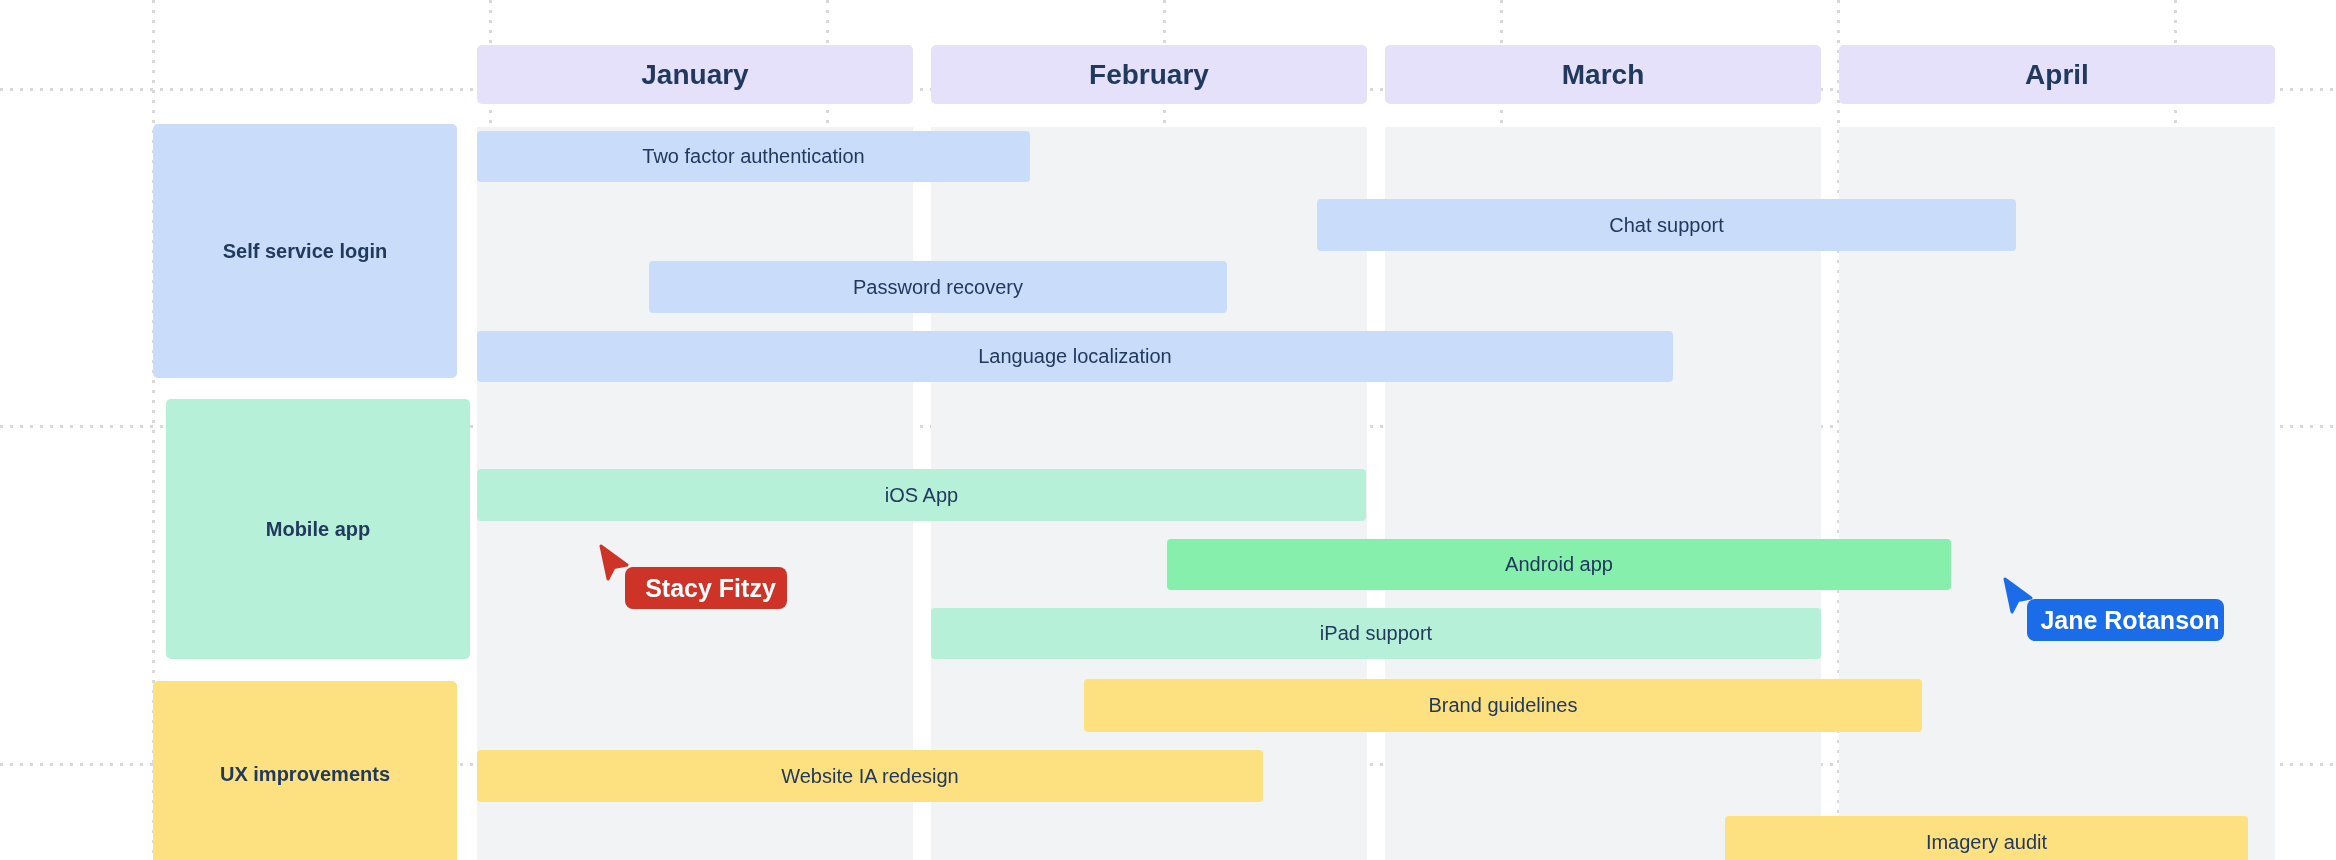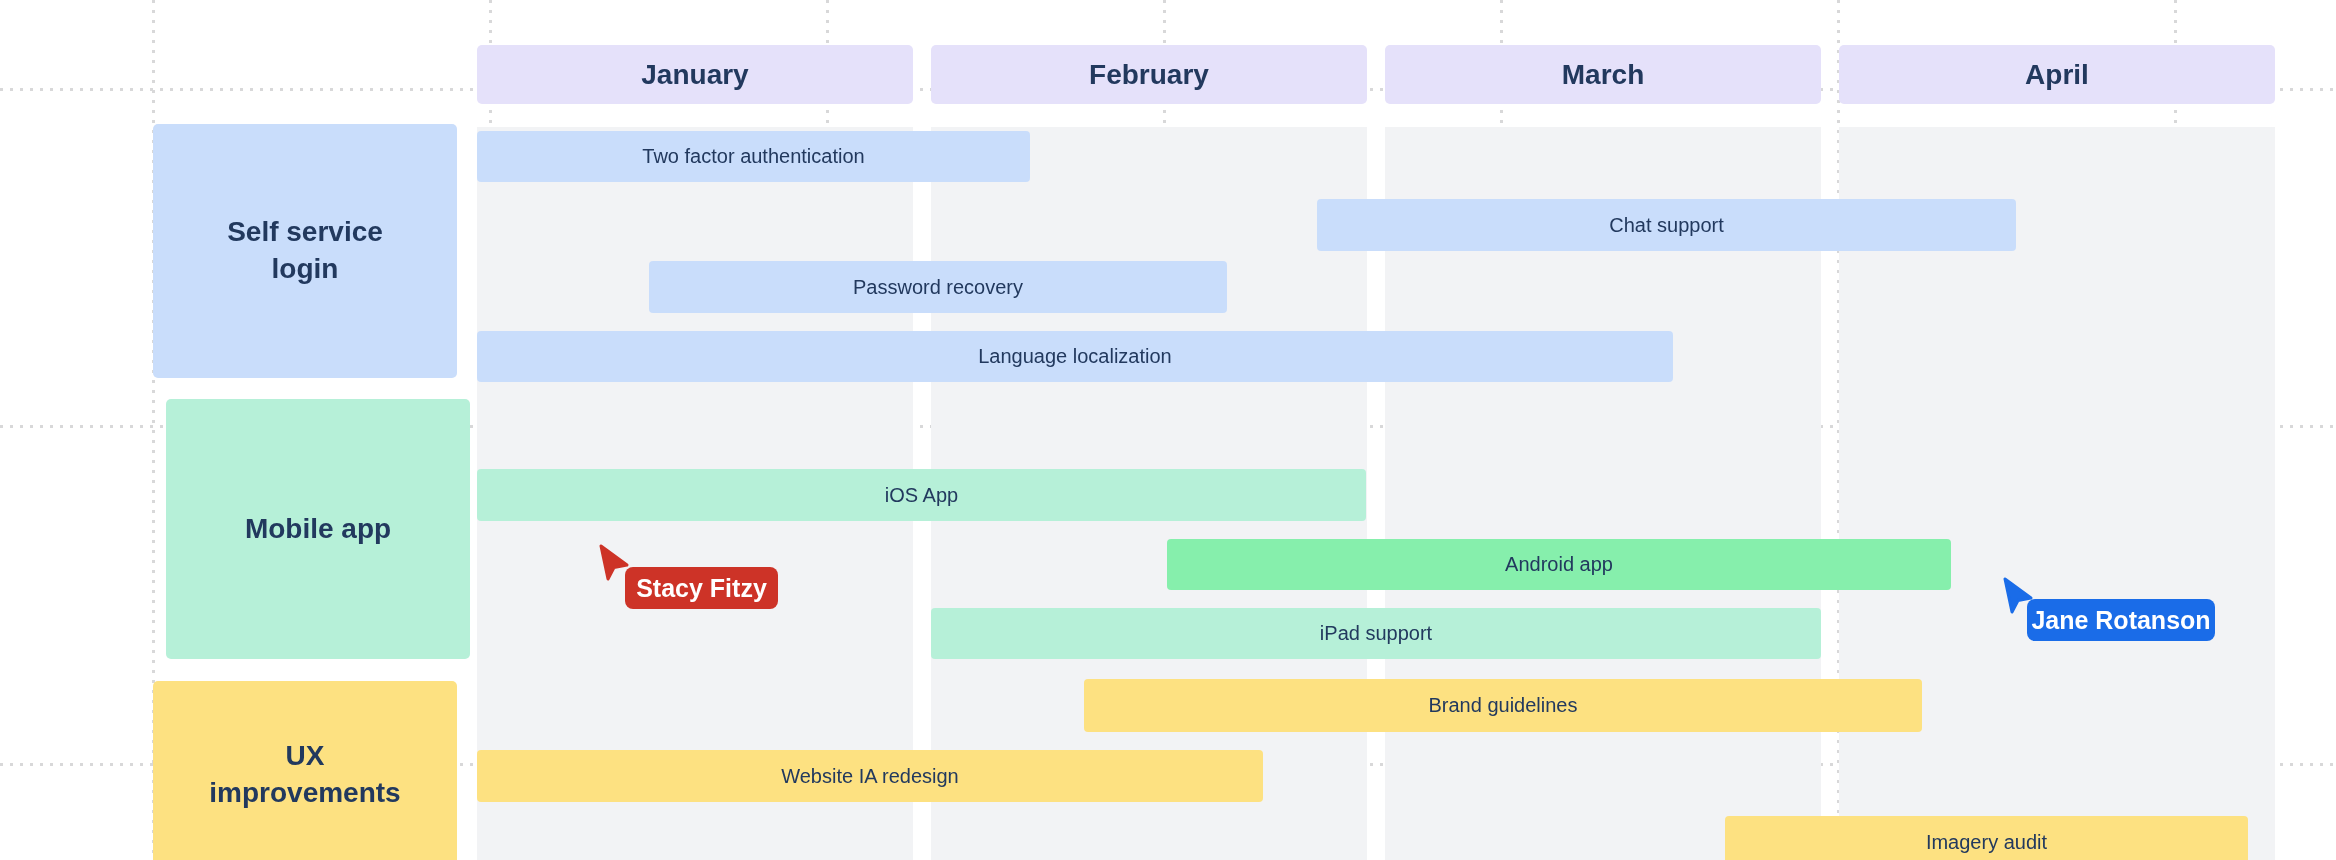--- a/index.html
+++ b/index.html
@@ -11,31 +11,31 @@
     background-image:repeating-linear-gradient(180deg,#d8d8d9 0 3px,transparent 3px 10px);}
   .grid-h{position:absolute;left:0;width:100%;height:3px;
     background-image:repeating-linear-gradient(90deg,#d8d8d9 0 3px,transparent 3px 10px);}
   .col-bg{position:absolute;background:#f2f3f5;}
   .month-header{
     position:absolute;display:flex;align-items:center;justify-content:center;
     background:#e5e1fa;border-radius:5px;font-weight:700;font-size:28px;color:#22395e;
   }
   .group-box{
     position:absolute;display:flex;align-items:center;justify-content:center;text-align:center;
-    border-radius:5px;font-weight:700;font-size:28px;line-height:1.32;color:#22395e;padding:0 40px;
+    border-radius:5px;font-weight:700;font-size:20px;line-height:1.32;color:#22395e;padding:0 40px;
     box-sizing:border-box;
   }
   .task-bar{
     position:absolute;display:flex;align-items:center;justify-content:center;
     border-radius:4px;font-size:20px;color:#22395e;white-space:nowrap;
   }
   .cursor-wrap{position:absolute;width:44px;height:44px;}
   .cursor-tag{
     position:absolute;display:flex;align-items:center;justify-content:center;
-    border-radius:8px;color:#ffffff;font-weight:700;font-size:25px;white-space:nowrap;
+    border-radius:8px;color:#ffffff;font-weight:700;font-size:25px;white-space:nowrap;padding-left:9px;
   }
 </style>
 </head>
 <body>
 
 <div class="canvas" id="canvas">
   <div id="grid-layer">
       <div class="grid-v" style="left: 152px;"></div>
       <div class="grid-v" style="left: 489px;"></div>
       <div class="grid-v" style="left: 826px;"></div>

